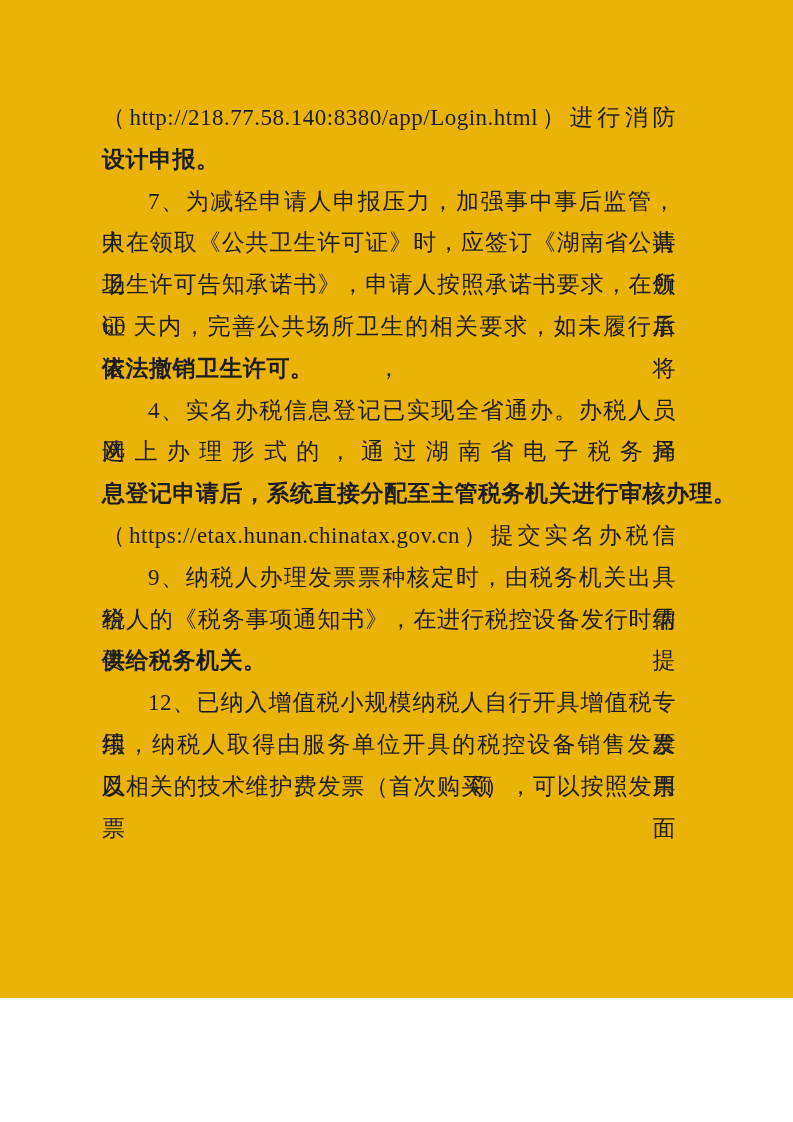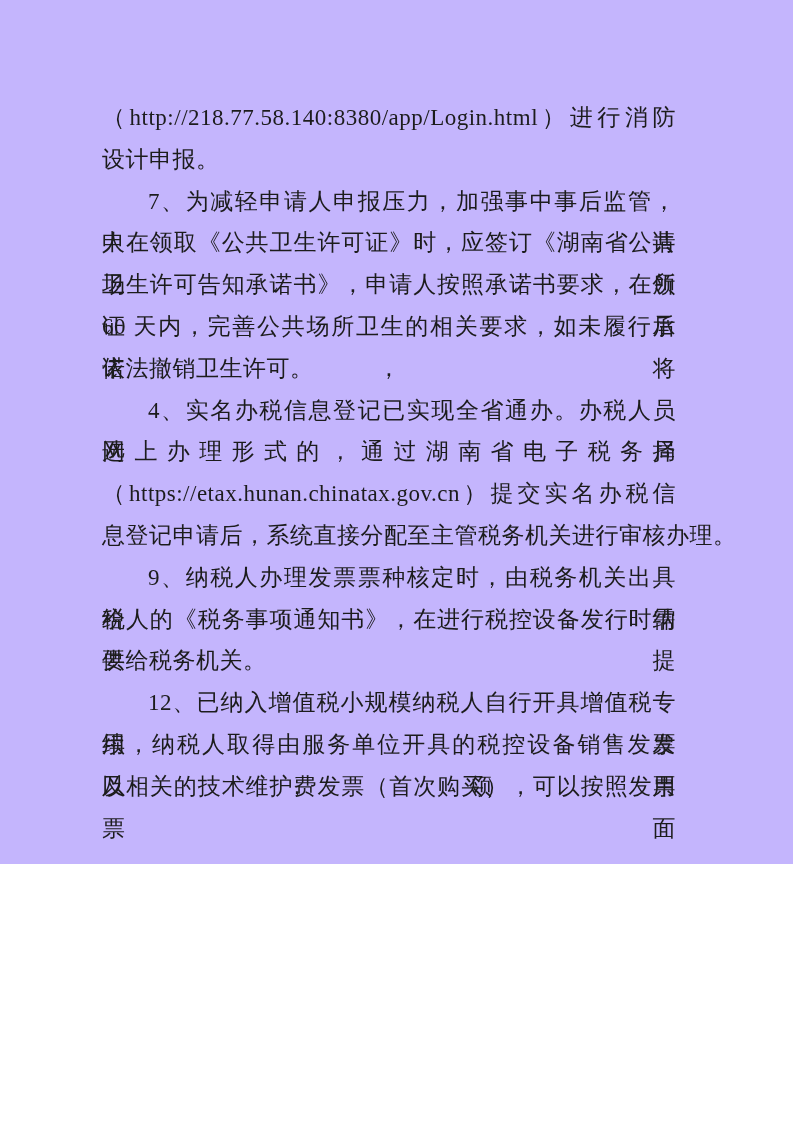--- a/index.html
+++ b/index.html
@@ -3,22 +3,22 @@
 <meta charset="utf-8">
 <style>
   html, body {
     margin: 0;
     padding: 0;
     background: #ffffff;
   }
   .page {
     position: relative;
     width: 793px;
-    height: 864px;
-    background: #c4b5fd;
+    height: 998px;
+    background: #eab308;
     overflow: hidden;
     font-family: "Liberation Serif", "DejaVu Serif", serif;
     color: #1c1c1c;
   }
   .text-block {
     position: absolute;
     left: 102px;
     top: 97px;
     width: 574px;
   }
@@ -33,20 +33,21 @@
     text-align: justify;
     text-align-last: justify;
     letter-spacing: 0.5px;
     white-space: normal;
     overflow: visible;
   }
   .line.end {
     text-align: center;
     text-align-last: left;
     white-space: nowrap;
+    font-weight: bold;
   }
   .line.indent {
     text-indent: 2em;
   }
   .page-footer {
     position: absolute;
     left: 14px;
     top: 1022px;
     width: 100%;
     text-align: center;
@@ -69,22 +70,22 @@
       <div class="paragraph">
         <div class="line indent">7、为减轻申请人申报压力，加强事中事后监管，申请</div>
         <div class="line">人在领取《公共卫生许可证》时，应签订《湖南省公共场所</div>
         <div class="line">卫生许可告知承诺书》，申请人按照承诺书要求，在领证后</div>
         <div class="line">60 天内，完善公共场所卫生的相关要求，如未履行承诺，将</div>
         <div class="line end">依法撤销卫生许可。</div>
       </div>
       <div class="paragraph">
         <div class="line indent">4、实名办税信息登记已实现全省通办。办税人员选择</div>
         <div class="line">网上办理形式的，通过湖南省电子税务局</div>
+        <div class="line end">息登记申请后，系统直接分配至主管税务机关进行审核办理。</div>
         <div class="line">（https://etax.hunan.chinatax.gov.cn）提交实名办税信</div>
-        <div class="line end">息登记申请后，系统直接分配至主管税务机关进行审核办理。</div>
       </div>
       <div class="paragraph">
         <div class="line indent">9、纳税人办理发票票种核定时，由税务机关出具给纳</div>
         <div class="line">税人的《税务事项通知书》，在进行税控设备发行时需要提</div>
         <div class="line end">供给税务机关。</div>
       </div>
       <div class="paragraph">
         <div class="line indent">12、已纳入增值税小规模纳税人自行开具增值税专用发</div>
         <div class="line">续，纳税人取得由服务单位开具的税控设备销售发票以，领用</div>
       </div>

